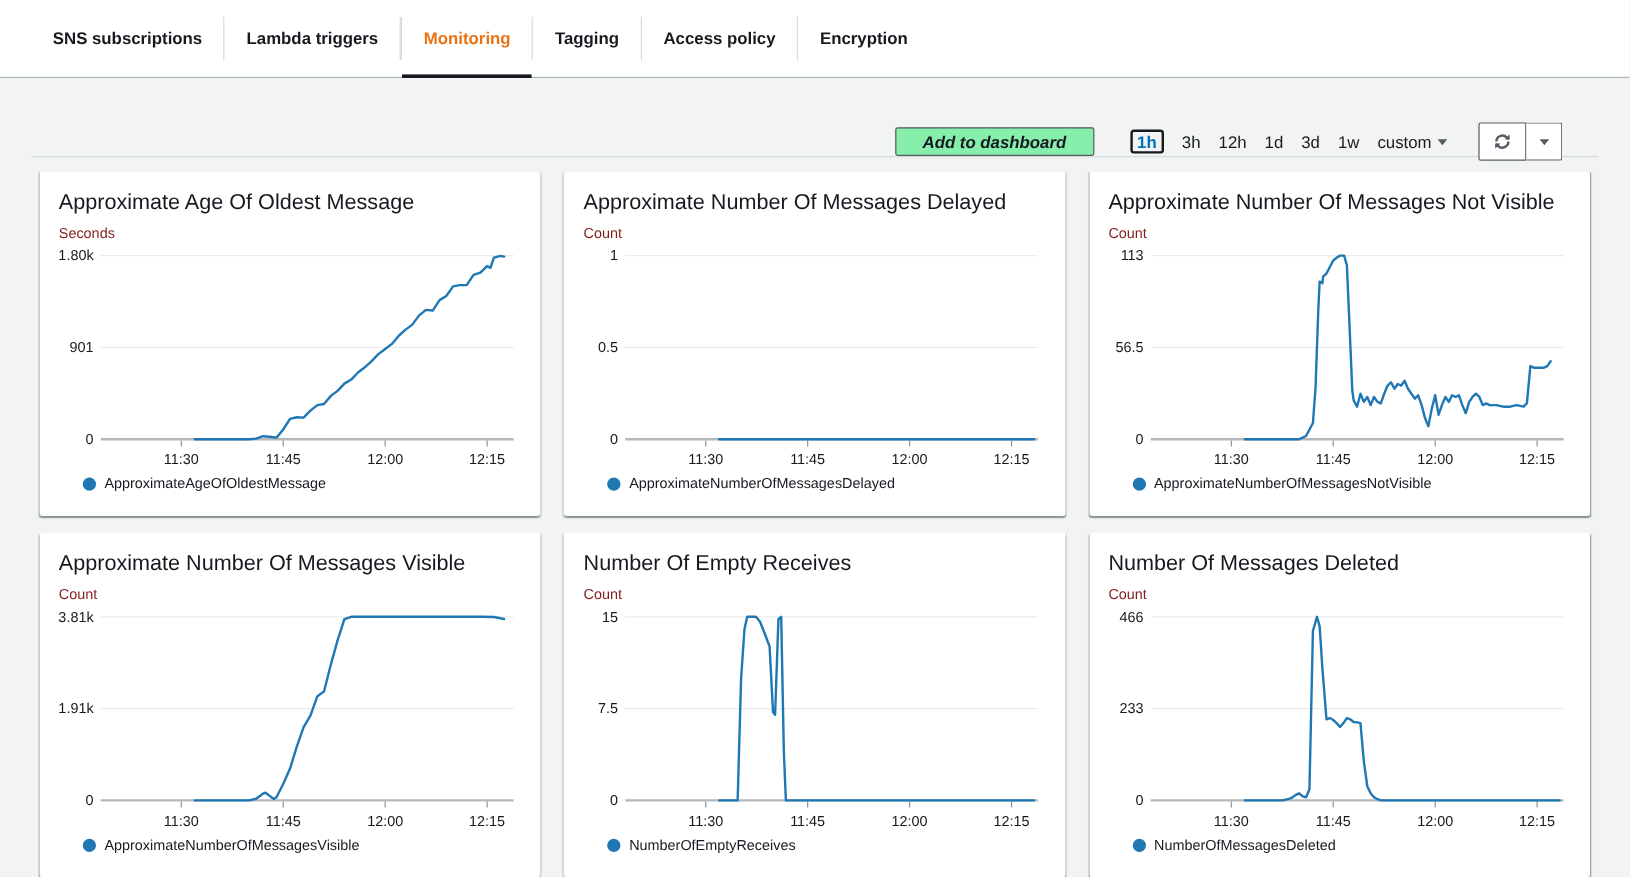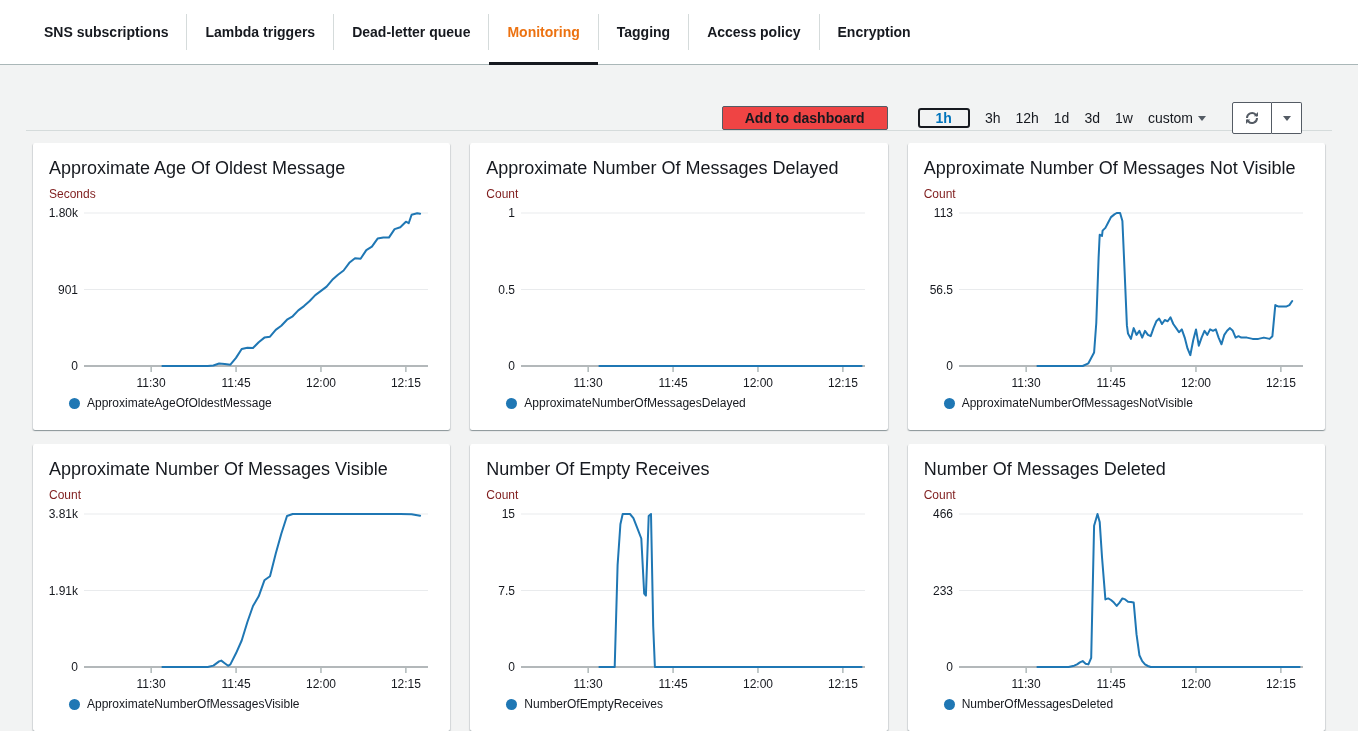--- a/index.html
+++ b/index.html
@@ -37,30 +37,30 @@
   .toolbar { position:relative; margin-top:37px; height:32px; }
   .toolbar-rule {
     position:absolute; left:26px; right:26px; bottom:3px;
     height:1px; background:#d5dbdb;
   }
   .toolbar-inner {
     position:absolute; right:56px; top:0;
     display:flex; align-items:center;
   }
   .btn-secondary {
-    background:#ef4444; border:1px solid #545b64; border-radius:2px;
+    background:#86efac; border:1px solid #545b64; border-radius:2px;
     padding:3px 22px; font-size:14px; font-weight:700; color:#16191f;
     font-family:"Liberation Sans", sans-serif; cursor:pointer;
-    position:relative; z-index:1;
+    position:relative; z-index:1;font-style:italic;
   }
   .ranges { display:flex; align-items:center; gap:15px; font-size:14px; margin-left:30px; position:relative; z-index:1; }
   .range { color:#16191f; cursor:pointer; }
   .range.selected {
     color:#0073bb; font-weight:700;
-    border:2px solid #16191f; border-radius:3px; padding:0 16px;
+    border:2px solid #16191f; border-radius:3px; padding:0 4px;
   }
   .custom-range { display:flex; align-items:center; gap:5px; cursor:pointer; }
   .caret {
     width:0; height:0;
     border-left:4px solid transparent; border-right:4px solid transparent;
     border-top:5px solid #545b64;
   }
   .refresh-group { display:flex; margin-left:26px; position:relative; z-index:1; }
   .icon-btn {
     background:#fff; border:1px solid #545b64;
@@ -88,21 +88,20 @@
   .legend-dot { width:11px; height:11px; border-radius:50%; background:#1f77b4; flex:0 0 auto; }
 </style>
 </head>
 <body>
 
 <div class="tabbar">
     <div class="tab">SNS subscriptions</div>
     <div class="tab-sep"></div>
     <div class="tab">Lambda triggers</div>
     <div class="tab-sep"></div>
-    <div class="tab">Dead-letter queue</div>
     <div class="tab-sep"></div>
     <div class="tab active">Monitoring</div>
     <div class="tab-sep"></div>
     <div class="tab">Tagging</div>
     <div class="tab-sep"></div>
     <div class="tab">Access policy</div>
     <div class="tab-sep"></div>
     <div class="tab">Encryption</div>
   </div>
 

